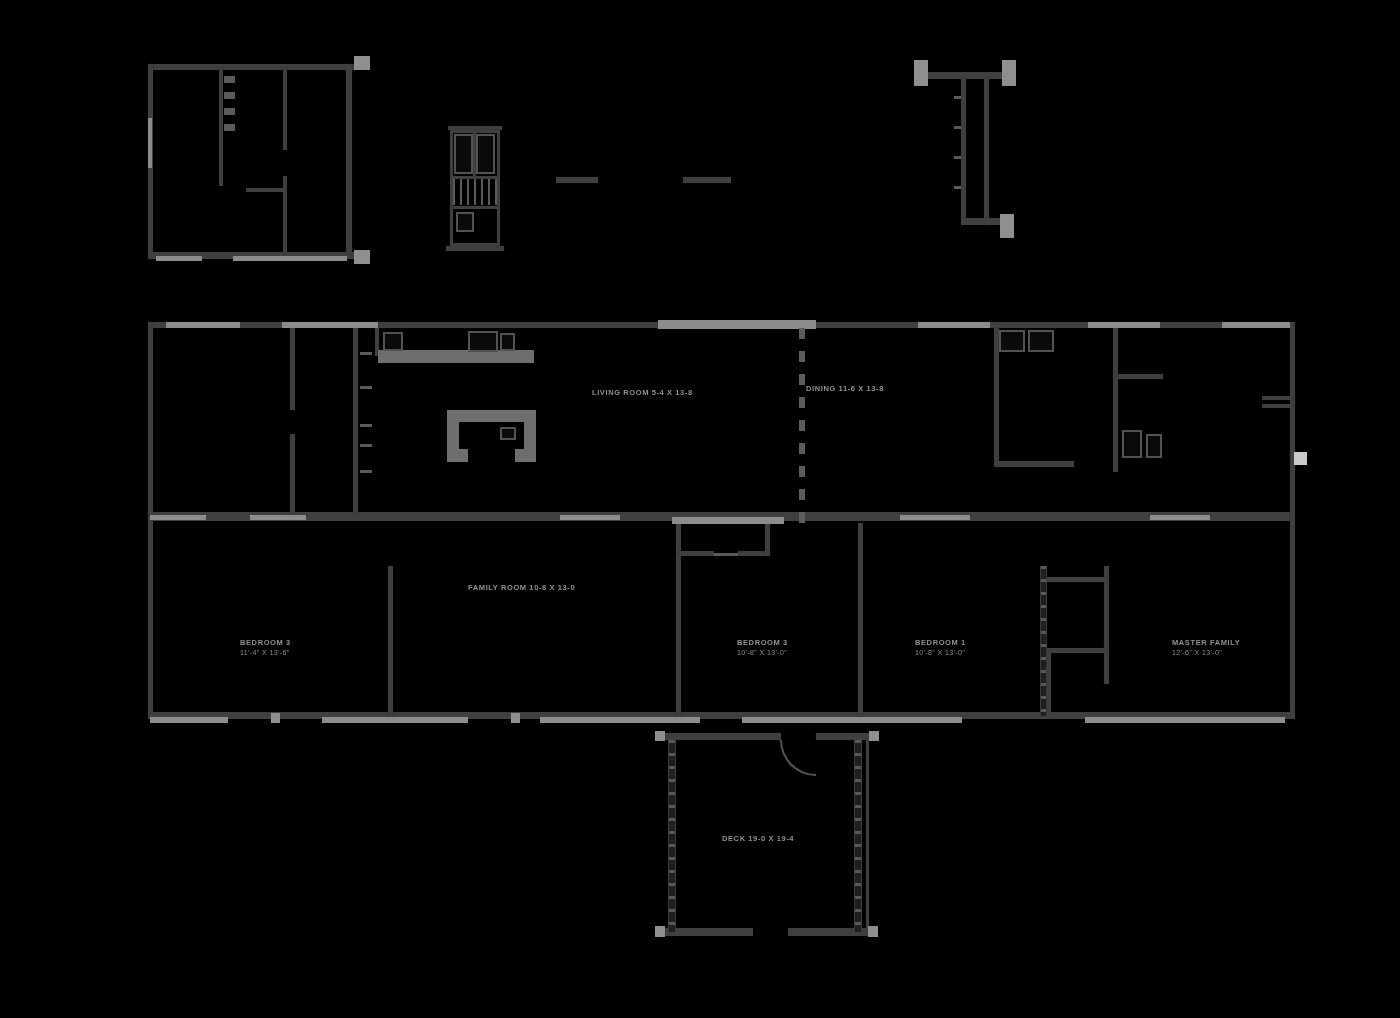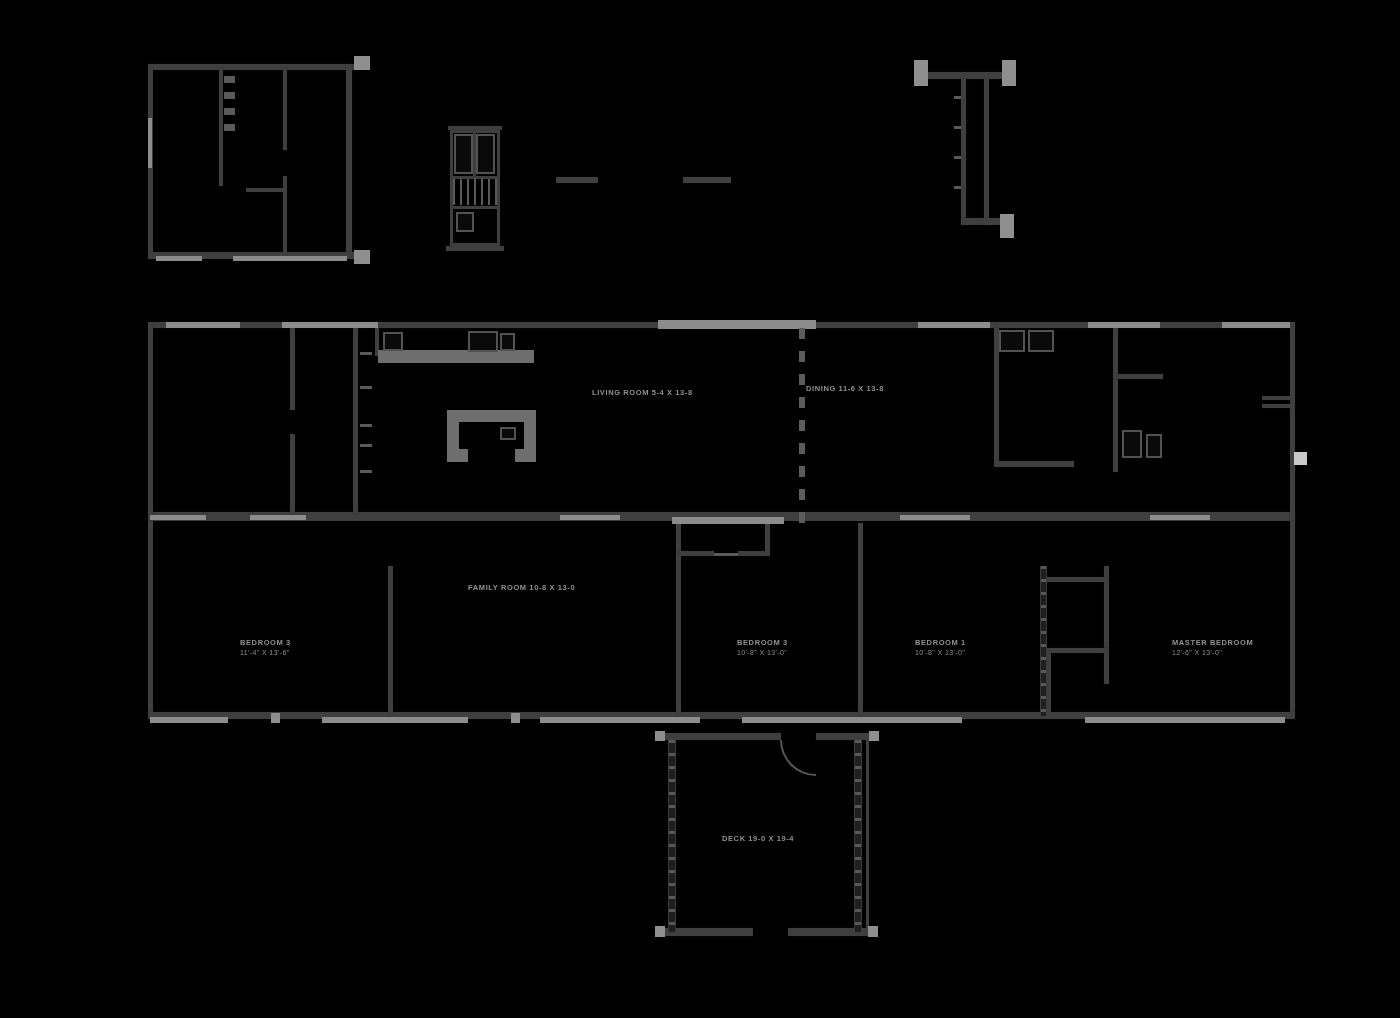--- a/index.html
+++ b/index.html
@@ -165,20 +165,20 @@
       </div>
       <div class="el room-label" style="left: 737px; top: 638px;">
         <div>BEDROOM 3</div>
         <div class="dims">10'-8" X 13'-0"</div>
       </div>
       <div class="el room-label" style="left: 915px; top: 638px;">
         <div>BEDROOM 1</div>
         <div class="dims">10'-8" X 13'-0"</div>
       </div>
       <div class="el room-label" style="left: 1172px; top: 638px;">
-        <div>MASTER BEDROOM</div>
+        <div>MASTER FAMILY</div>
         <div class="dims">12'-6" X 13'-0"</div>
       </div>
       <div class="el room-label" style="left: 722px; top: 834px;">
         <div>DECK 19-0 X 19-4</div>
       </div>
     </div>
 </div>
 
 </body></html>

